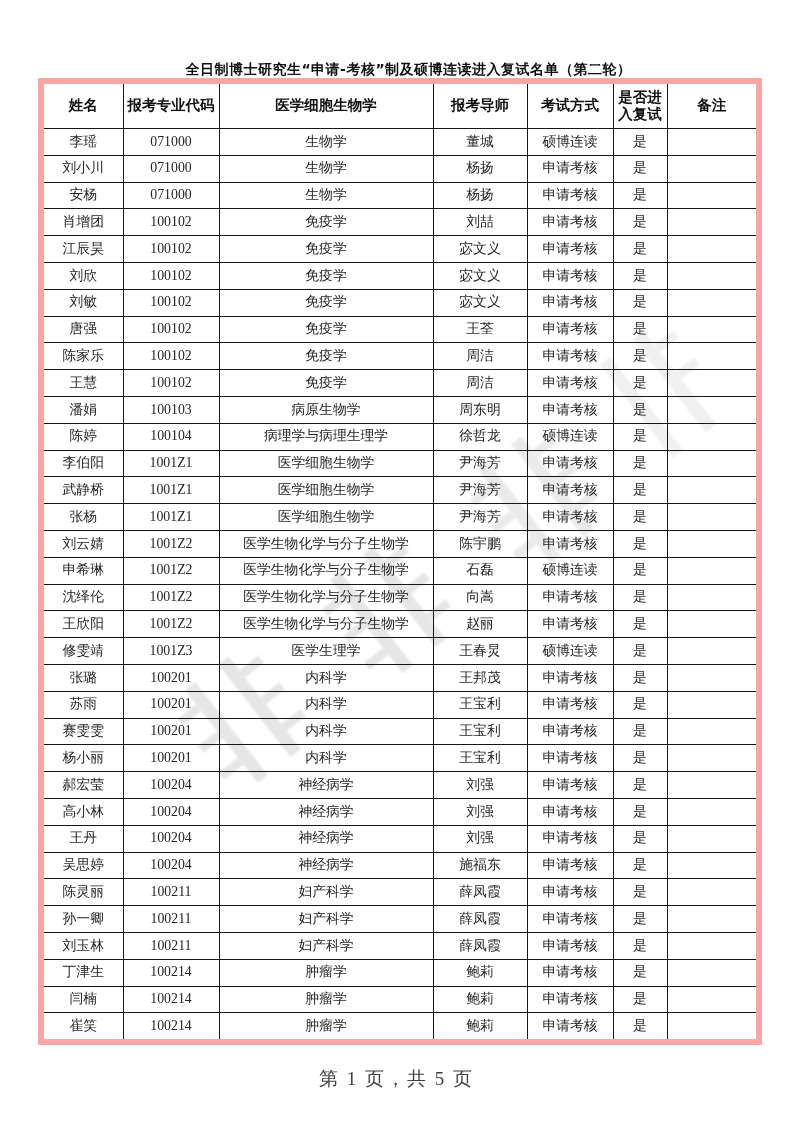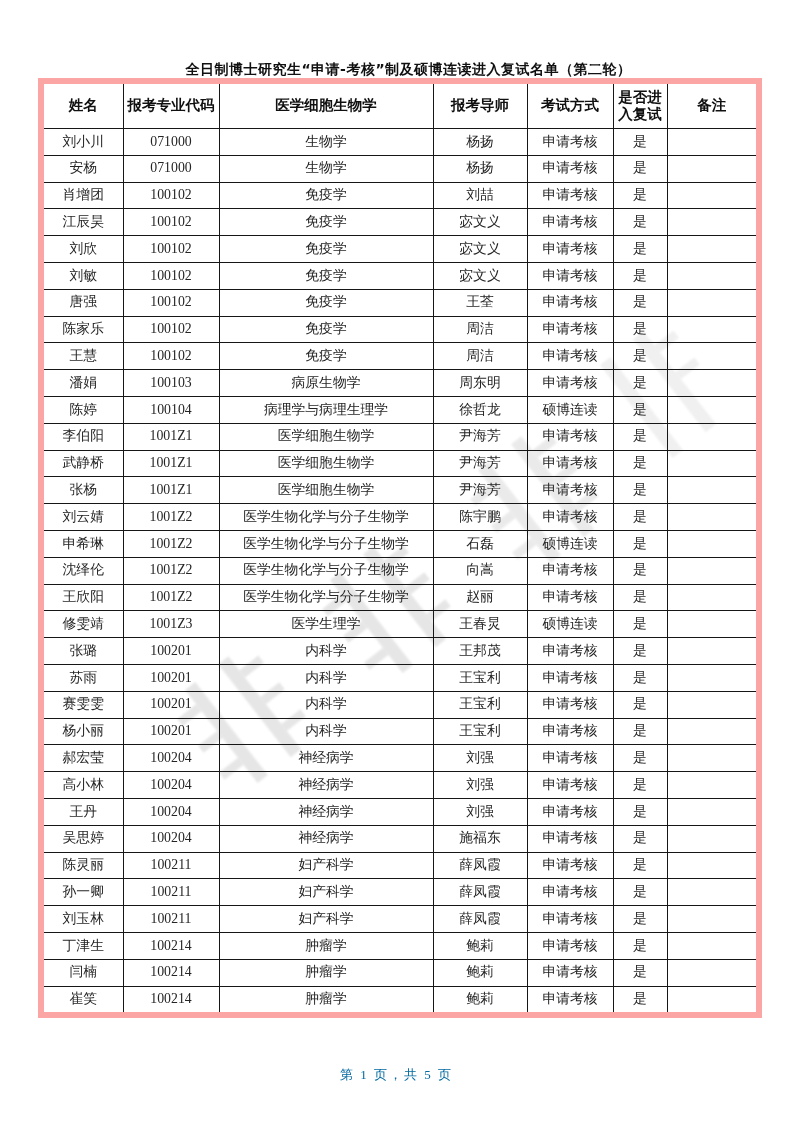--- a/index.html
+++ b/index.html
@@ -69,23 +69,23 @@
     line-height: 1.05;
     color: #242424;
     background: transparent;
   }
   .footer {
     position: absolute;
     top: 1066px;
     left: 0;
     width: 100%;
     text-align: center;
-    font-size: 13px;
+    font-size: 19px;
     letter-spacing: 2px;
-    color: #0369a1;
+    color: #404040;
   }
 </style>
 </head>
 <body>
 
 <div class="page">
 
   <svg class="watermark" width="793" height="1122" viewBox="0 0 793 1122" aria-hidden="true">
     <g fill="#e2e2e2">
       <g transform="translate(185,690) rotate(-38)">
@@ -145,20 +145,29 @@
         <th>报考专业代码</th>
         <th>医学细胞生物学</th>
         <th>报考导师</th>
         <th>考试方式</th>
         <th>是否进入复试</th>
         <th>备注</th>
       </tr>
     </thead>
     <tbody>
         <tr>
+          <td>李瑶</td>
+          <td>071000</td>
+          <td>生物学</td>
+          <td>董城</td>
+          <td>硕博连读</td>
+          <td>是</td>
+          <td></td>
+        </tr>
+        <tr>
           <td>刘小川</td>
           <td>071000</td>
           <td>生物学</td>
           <td>杨扬</td>
           <td>申请考核</td>
           <td>是</td>
           <td></td>
         </tr>
         <tr>
           <td>安杨</td>

